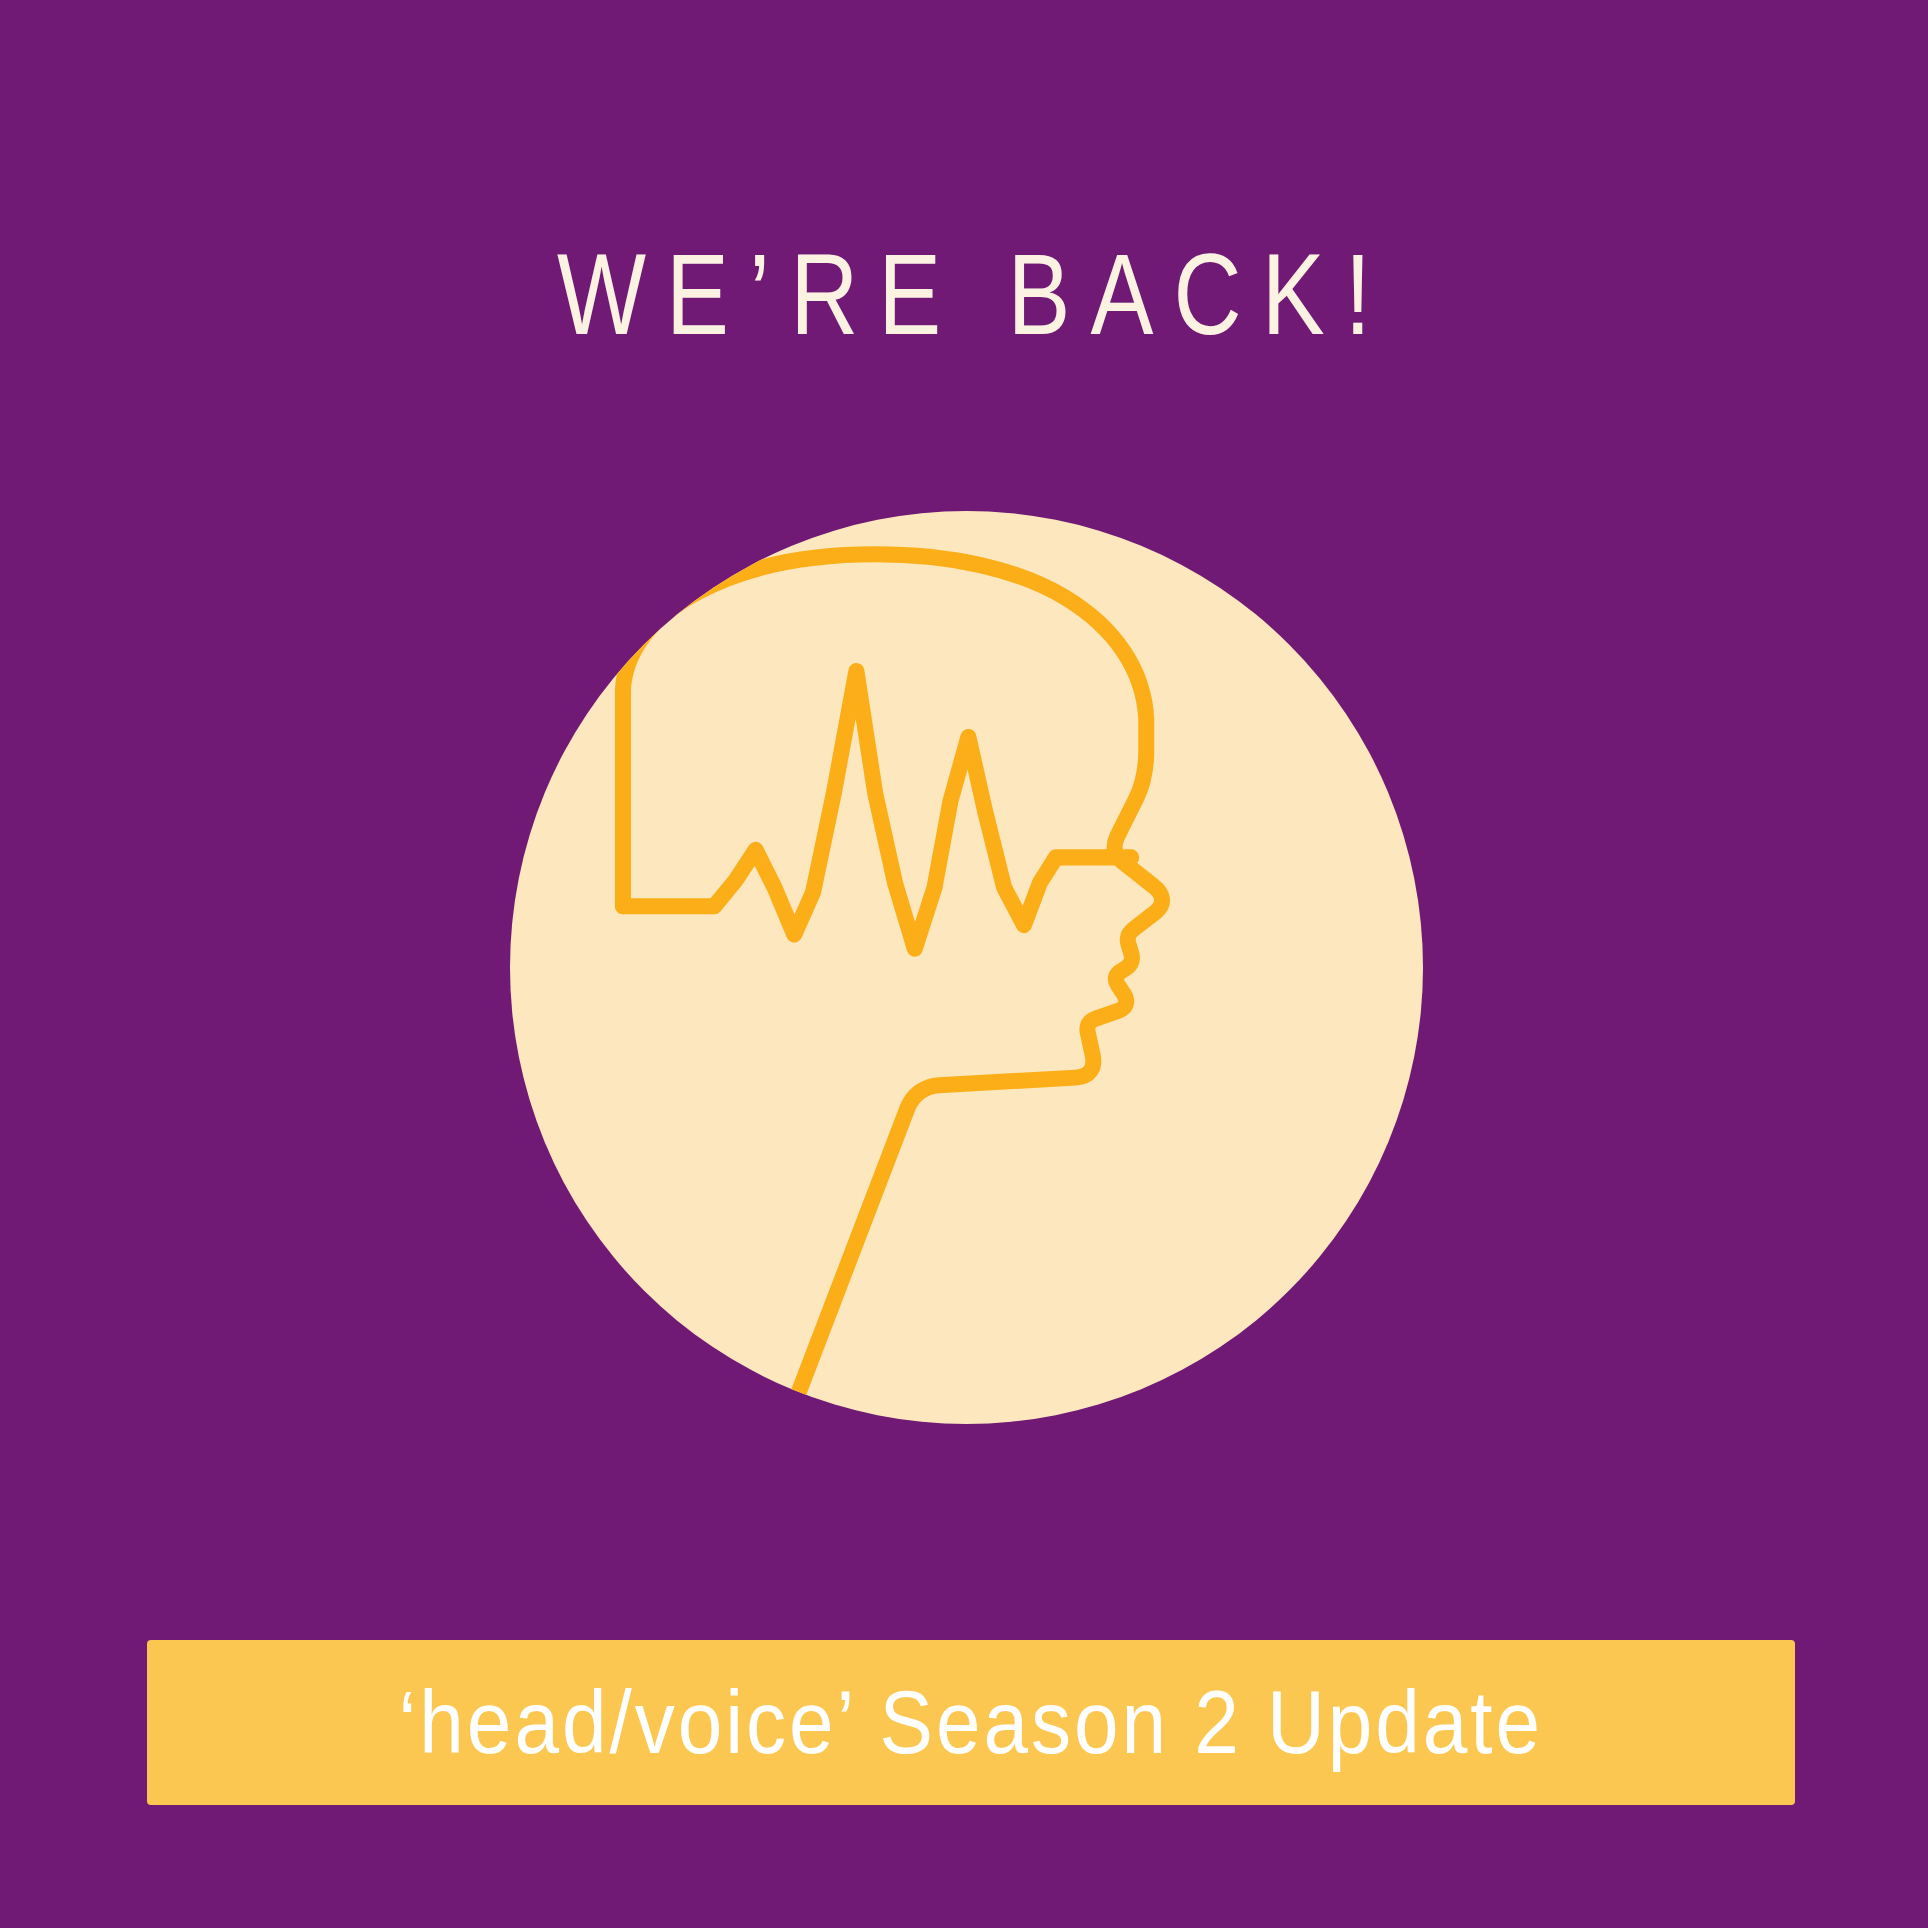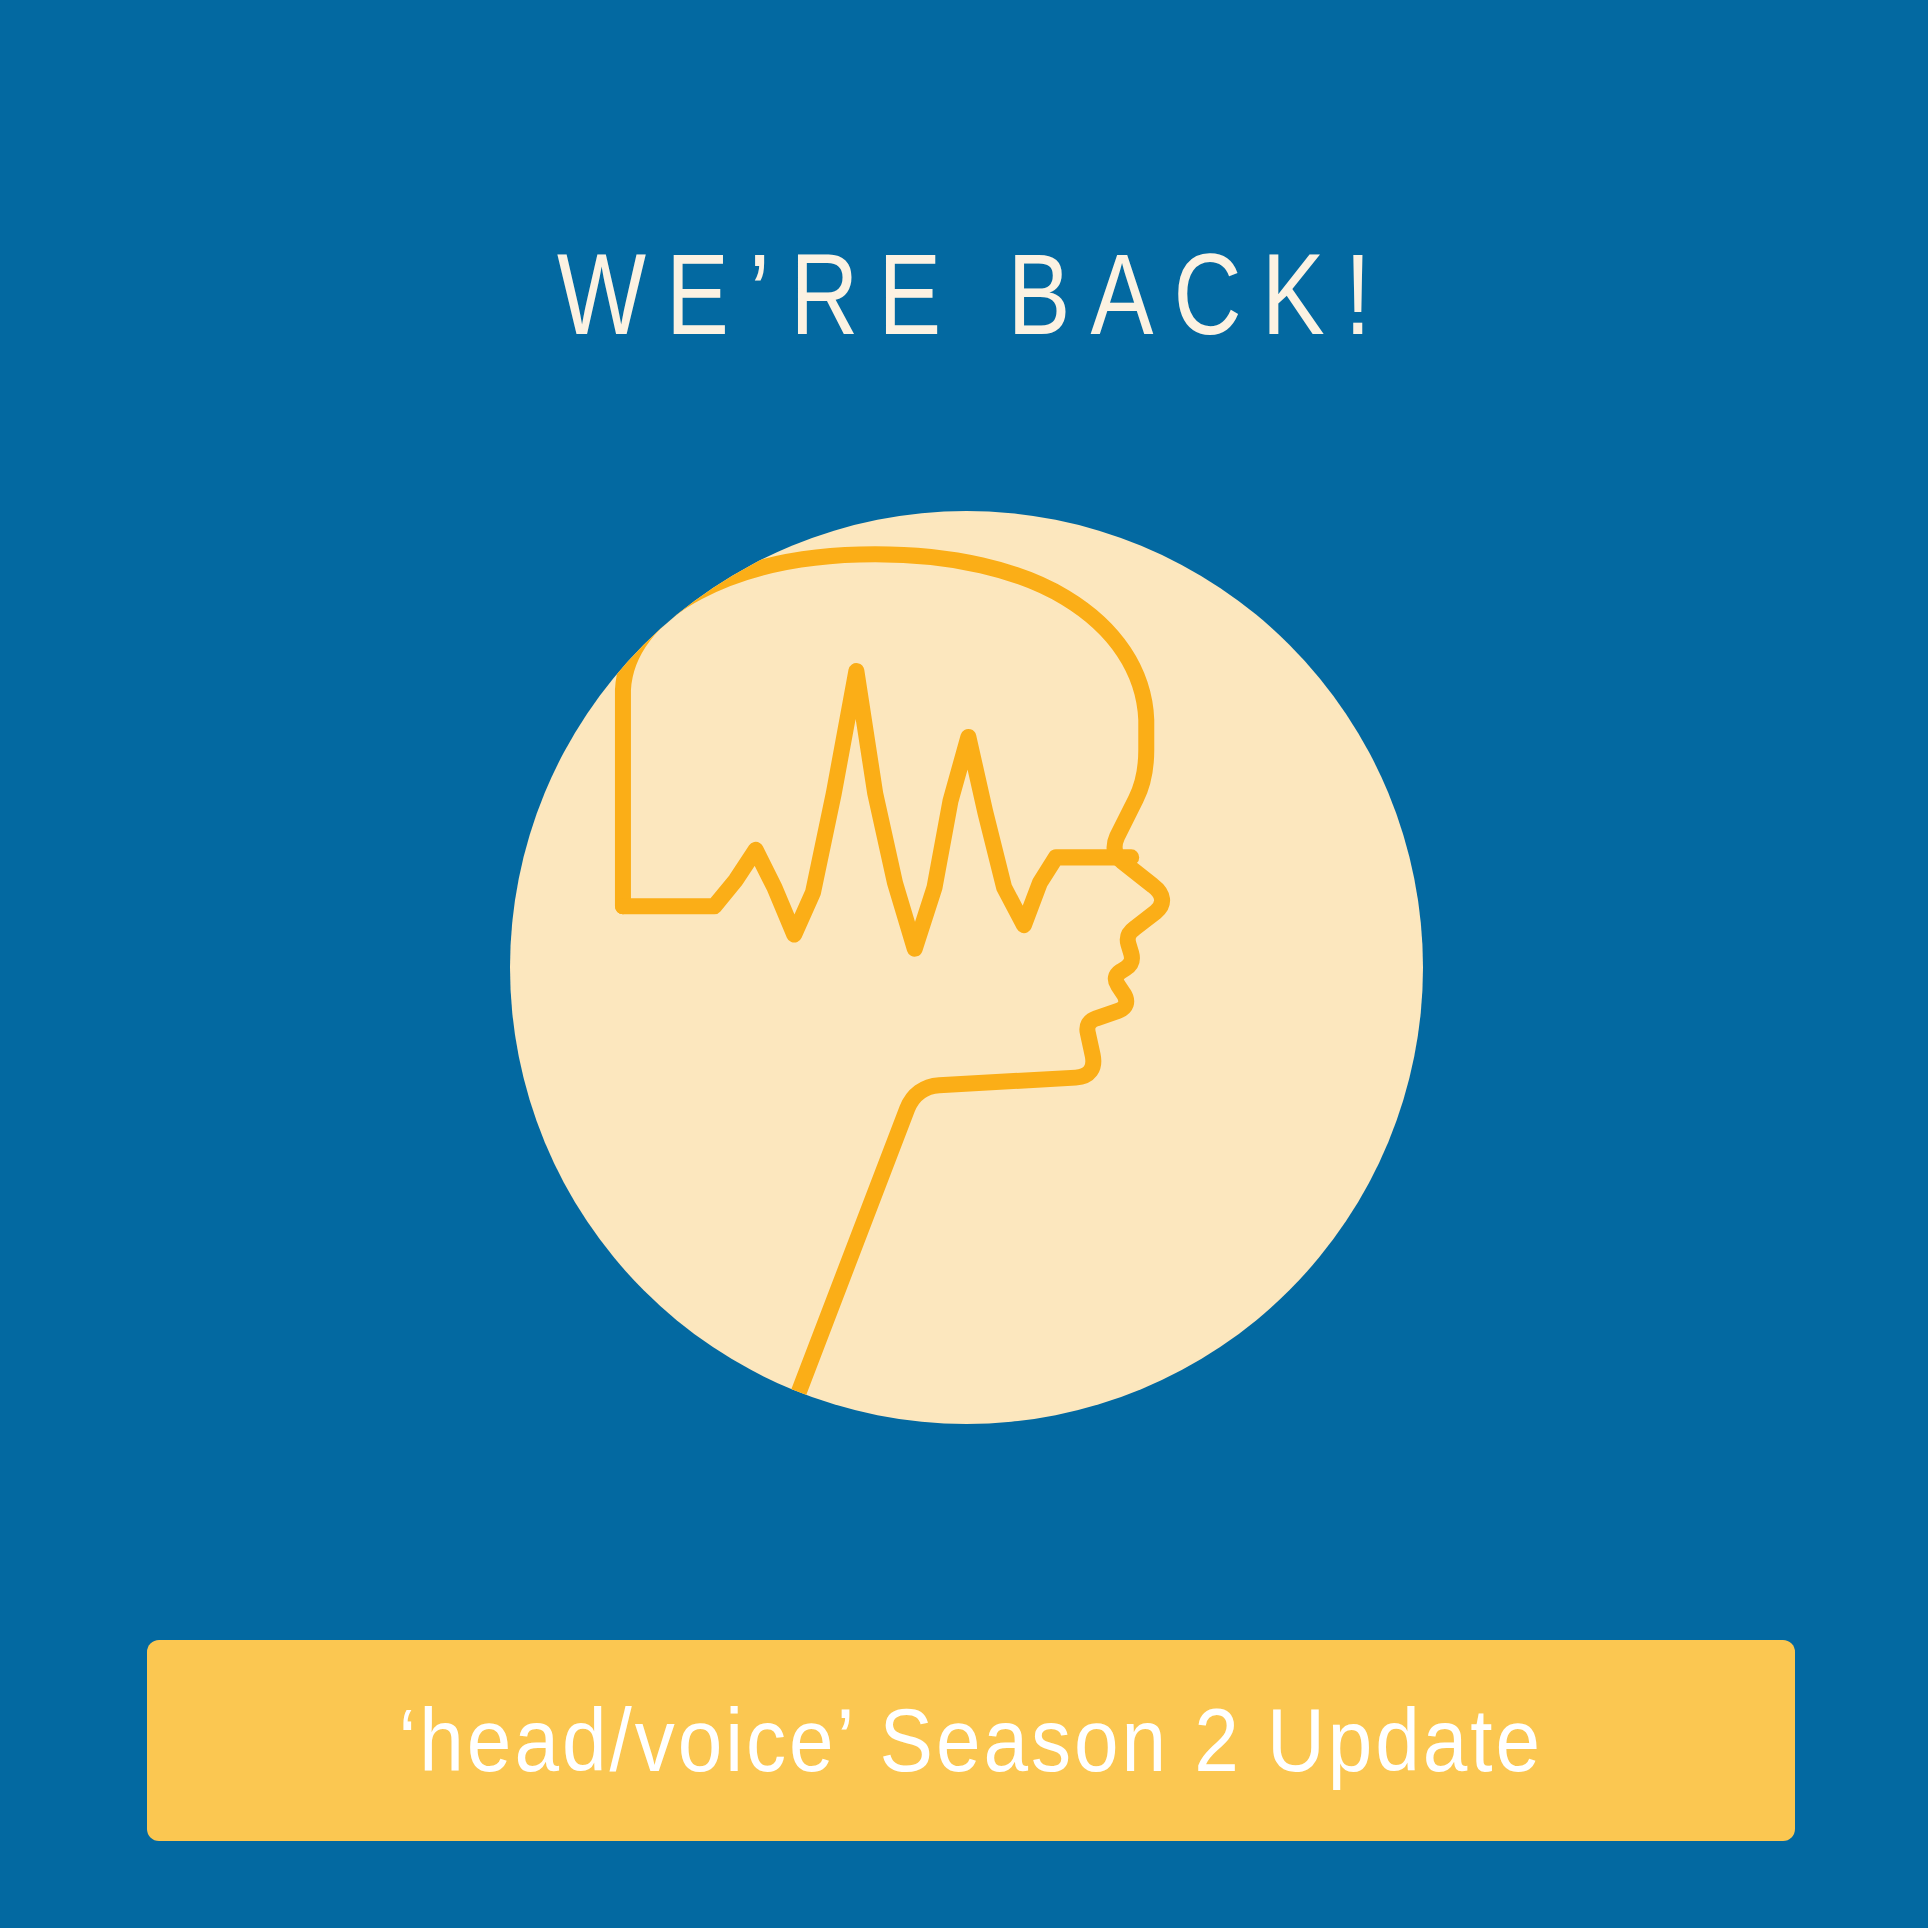--- a/index.html
+++ b/index.html
@@ -10,21 +10,21 @@
     width: 1928px;
     height: 1928px;
     overflow: hidden;
     font-family: "Liberation Sans", sans-serif;
   }
 
   #poster {
     position: relative;
     width: 1928px;
     height: 1928px;
-    background: #0369a1;
+    background: #701a75;
     overflow: hidden;
   }
 
   
   #headline {
     position: absolute;
     left: 0;
     top: 237px;
     width: 1928px;
     text-align: center;
@@ -53,23 +53,23 @@
     width: 913px;
     height: 913px;
   }
 
   
   #caption-band {
     position: absolute;
     left: 147px;
     top: 1640px;
     width: 1648px;
-    height: 201px;
+    height: 165px;
     background: #FBC751;
-    border-radius: 12px;
+    border-radius: 4px;
     display: flex;
     align-items: center;
     justify-content: center;
   }
   #caption-text {
     color: #FFFFFF;
     font-family: "Liberation Sans Narrow", "Liberation Sans", sans-serif;
     font-size: 89px;
     font-weight: 400;
     letter-spacing: 3.3px;

